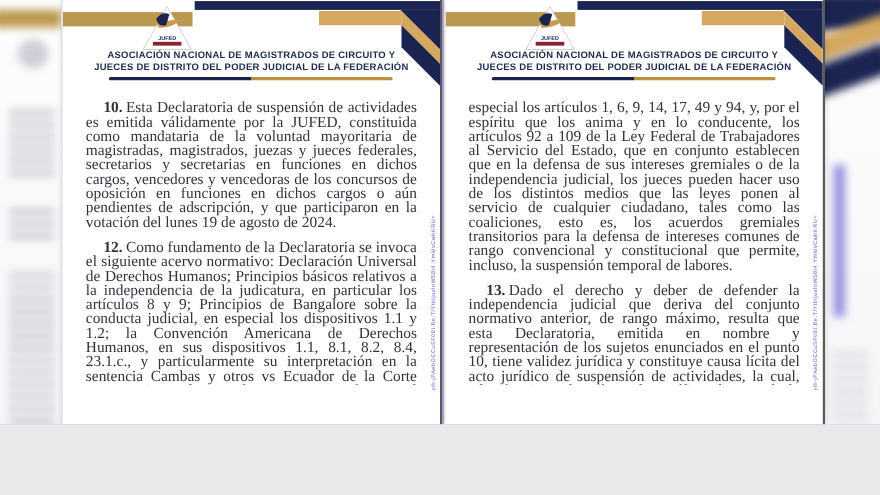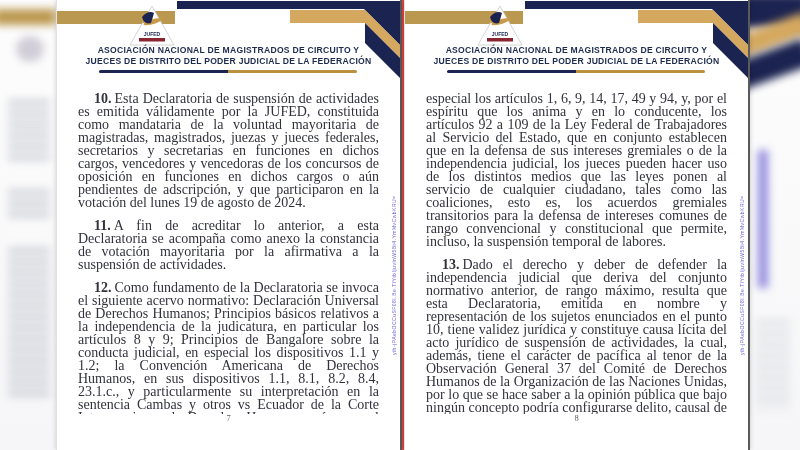--- a/index.html
+++ b/index.html
@@ -1,16 +1,16 @@
 <!DOCTYPE html>
 <html><head>
 <meta charset="utf-8">
 <style>
   html,body{margin:0;padding:0;background:#e9e9ec;}
-  .canvas{position:relative;width:800px;height:450px;overflow:hidden;background:#ef4444;font-family:"Liberation Serif",serif;}
+  .canvas{position:relative;width:800px;height:386px;overflow:hidden;background:#c4b5fd;font-family:"Liberation Serif",serif;}
 
   
   .bg-strip{position:absolute;top:0;bottom:0;overflow:hidden;background:linear-gradient(#fdfdfd,#f6f6f8);}
   .bg-left{left:0;width:56px;}
   .bg-right{right:0;width:54px;}
   .blur{position:absolute;filter:blur(4px);}
   .bg-gold-band{left:-6px;right:0;top:9px;height:16px;background:#bb984f;}
   .bg-logo-blob{left:16px;top:36px;width:28px;height:26px;border-radius:50%;background:#b9b4c4;opacity:.65;}
   .bg-textblob{left:8px;width:42px;background:repeating-linear-gradient(#9ba0ad 0 5px,transparent 5px 11px);opacity:.55;}
   .tb1{top:100px;height:60px;}
@@ -82,21 +82,20 @@
       <rect x="10" y="33" width="26" height="3.5" fill="#8a2430"></rect>
     </svg>
     <div class="org-title">
       <div>ASOCIACIÓN NACIONAL DE MAGISTRADOS DE CIRCUITO Y</div>
       <div>JUECES DE DISTRITO DEL PODER JUDICIAL DE LA FEDERACIÓN</div>
     </div>
     <div class="divider"></div>
 
     <div class="body-text">
       <p class="para"><span class="pnum">10.</span><span>Esta Declaratoria de suspensión de actividades es emitida válidamente por la JUFED, constituida como mandataria de la voluntad mayoritaria de magistradas, magistrados, juezas y jueces federales, secretarios y secretarias en funciones en dichos cargos, vencedores y vencedoras de los concursos de oposición en funciones en dichos cargos o aún pendientes de adscripción, y que participaron en la votación del lunes 19 de agosto de 2024.</span></p>
-      <p class="para"><span class="pnum">11.</span><span>A fin de acreditar lo anterior, a esta Declaratoria se acompaña como anexo la constancia de votación mayoritaria por la afirmativa a la suspensión de actividades.</span></p>
       <p class="para"><span class="pnum">12.</span><span>Como fundamento de la Declaratoria se invoca el siguiente acervo normativo: Declaración Universal de Derechos Humanos; Principios básicos relativos a la independencia de la judicatura, en particular los artículos 8 y 9; Principios de Bangalore sobre la conducta judicial, en especial los dispositivos 1.1 y 1.2; la Convención Americana de Derechos Humanos, en sus dispositivos 1.1, 8.1, 8.2, 8.4, 23.1.c., y particularmente su interpretación en la sentencia Cambas y otros vs Ecuador de la Corte Interamericana de Derechos Humanos; así como el caso López Lone y otros vs. Honduras manifestación y derechos político de jueces, Código Iberoamericano de Ética Judicial, artículos 5º, 6º, 42, 43 y 47; Constitución Política de los Estados Unidos Mexicanos, y en</span></p>
     </div>
 
     <div class="vcode">yih-jPAebOCCuSF08I.Be.T/YtbIjuvlnW5Bi4.YmMvCwbKRU=</div>
     <div class="pageno">7</div>
   </div>
 
   <div class="page page-right">
     <svg class="deco" viewBox="0 0 343 85">
       <rect x="0" y="11" width="118" height="13" fill="#bb984f"></rect>

